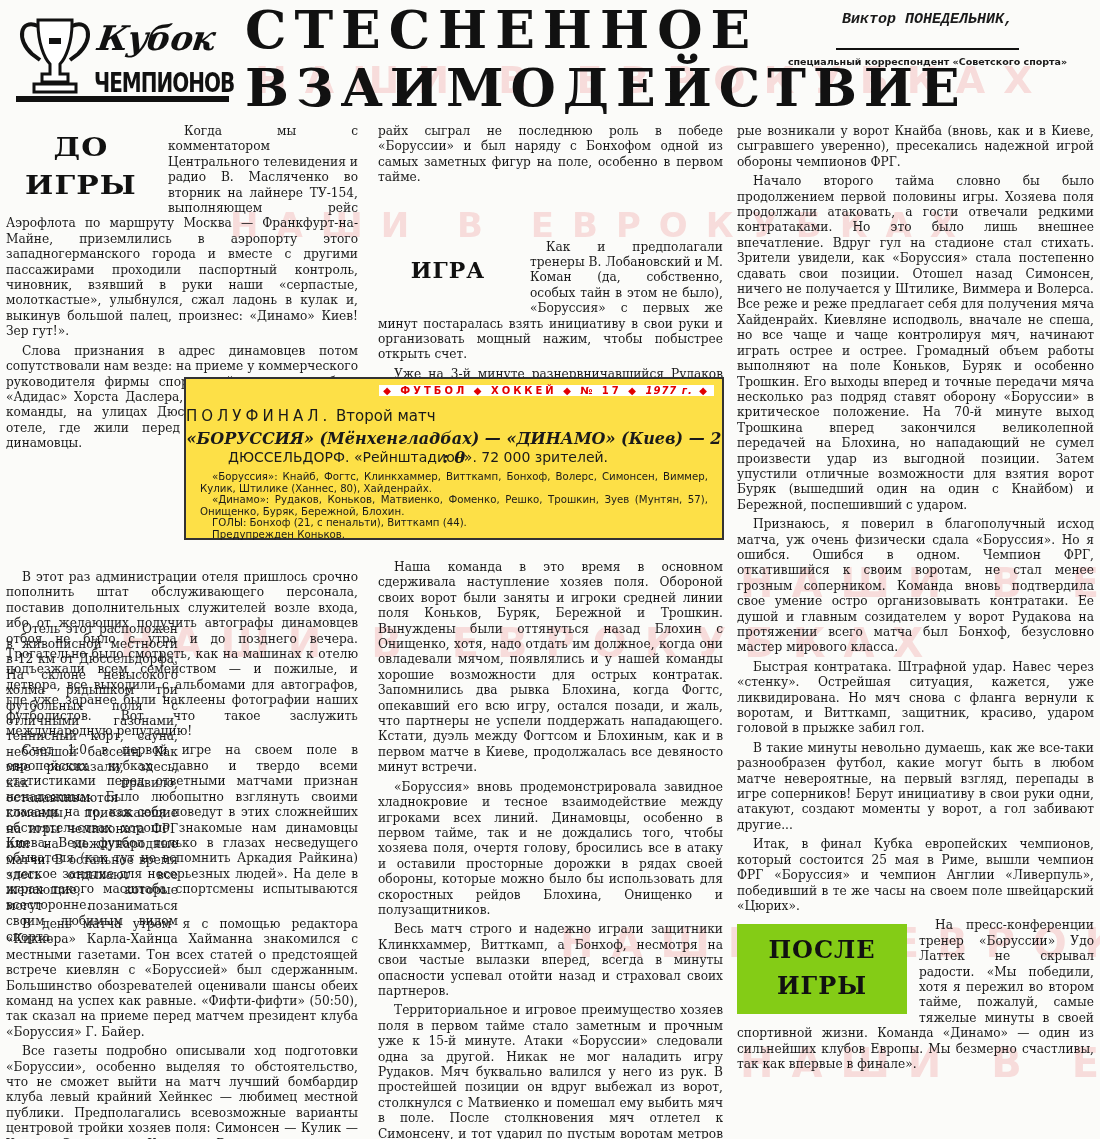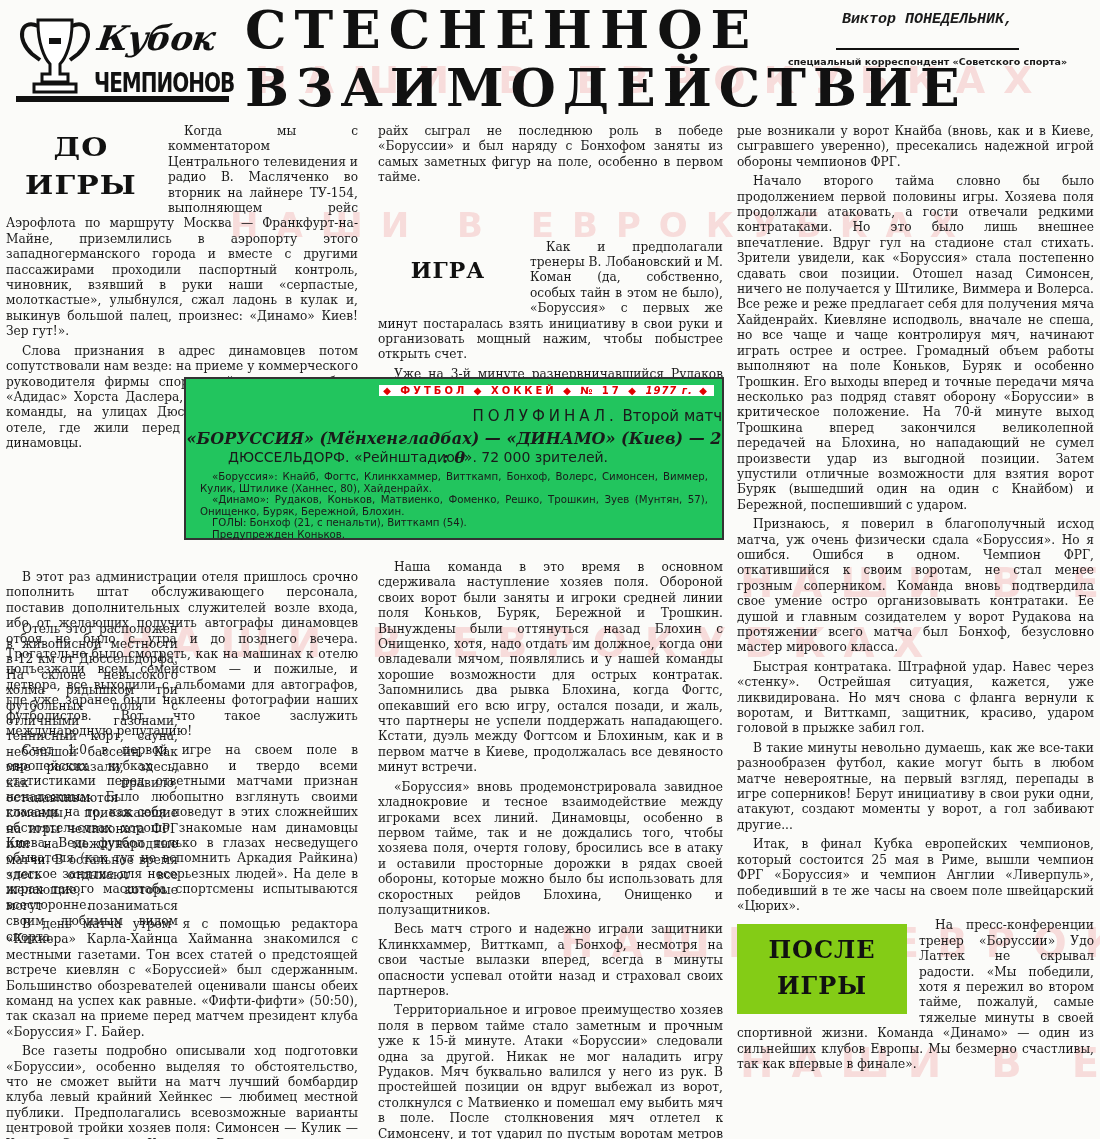--- a/index.html
+++ b/index.html
@@ -30,24 +30,24 @@
   .col2 { left: 378px; top: 124px; width: 345px; }
   .col3 { left: 737px; top: 124px; width: 357px; }
 
   .sect-head { font-family: "DejaVu Serif", serif; font-weight: 900; color:#111; text-align:center; letter-spacing: 1px; }
   .float-left { float: left; margin: 4px 12px 4px 0; }
   .do-igry { width: 150px; font-size: 26px; line-height: 38px; transform: scaleX(1.15); }
   .igra-head { width: 140px; font-size: 22px; line-height: 60px; margin-top: 50px !important; }
   .posle { width: 170px; height: 90px; background: #84cc16; font-size: 24px; line-height: 36px; padding-top: 8px; box-sizing: border-box; margin: 6px 12px 2px 0; }
 
   
-  .matchbox { left: 184px; top: 377px; width: 540px; height: 163px; background: #22c55e; border: 2px solid #333; box-sizing: border-box; font-family: "DejaVu Sans", "Liberation Sans", sans-serif; color: #1a1a1a; }
+  .matchbox { left: 184px; top: 377px; width: 540px; height: 163px; background: #fde047; border: 2px solid #333; box-sizing: border-box; font-family: "DejaVu Sans", "Liberation Sans", sans-serif; color: #1a1a1a; }
   .matchbox .ribbon { position:absolute; right: 8px; top: 6px; background: #fff; padding: 0 4px; font-size: 10px; font-weight: bold; color: #e00000; letter-spacing: 3px; }
   .matchbox .ribbon .yr { font-style: italic; letter-spacing: 1px; }
-  .matchbox .stage { position:absolute; left: 0; right: 0; top: 28px; text-align:right; font-size: 15px; }
+  .matchbox .stage { position:absolute; left: 0; right: 0; top: 28px; text-align:left; font-size: 15px; }
   .matchbox .stage .big { letter-spacing: 4px; }
   .matchbox .score { position:absolute; left: 0; right: 0; top: 50px; text-align:center; font-style: italic; font-weight: bold; font-size: 16px; font-family: "DejaVu Serif", serif; }
   .matchbox .venue { position:absolute; left: 42px; top: 70px; font-size: 14px; }
   .matchbox .details { position:absolute; left: 14px; right: 14px; top: 92px; font-size: 10.2px; line-height: 11.6px; text-align: justify; }
   .matchbox .details div { text-indent: 12px; }
 
   
   .watermark { position:absolute; pointer-events:none; color: rgba(230, 60, 60, 0.16); font-family: "DejaVu Sans", sans-serif; font-weight: bold; font-size: 38px; letter-spacing: 18px; white-space: nowrap; text-align: center; }
 </style>
 </head>
@@ -91,21 +91,21 @@
   <p style="width: 172px; margin-right: 0;">Отель этот расположен в живописной местности в 12 км от Дюссельдорфа. На склоне невысокого холма рядышком три футбольных поля с отличными газонами, теннисный корт, сауна, небольшой бассейн. Как мне рассказали, здесь, как правило, останавливаются команды, приезжающие на игры чемпионата ФРГ или на международные матчи. В остальное время здесь отдыхают все желающие, которые могут позаниматься своим любимым видом спорта.</p>
 </div>
 <div class="col" style="left:6px; top:570px; width:352px;">
   <p>В этот раз администрации отеля пришлось срочно пополнить штат обслуживающего персонала, поставив дополнительных служителей возле входа, ибо от желающих получить автографы динамовцев отбоя не было с утра и до позднего вечера. Трогательно было смотреть, как на машинах к отелю подъезжали всем семейством — и пожилые, и детвора, все выходили с альбомами для автографов, где уже заранее были наклеены фотографии наших футболистов. Вот что такое заслужить международную репутацию!</p>
   <p>Счет 1:0 в первой игре на своем поле в европейских кубках давно и твердо всеми статистиками перед ответными матчами признан ненадежным. Было любопытно взглянуть своими глазами на то, как себя поведут в этих сложнейших обстоятельствах хорошо знакомые нам динамовцы Киева. Ведь футбол только в глазах несведущего обывателя (как тут не вспомнить Аркадия Райкина) «легкое занятие для несерьезных людей». На деле в играх такого масштаба спортсмены испытываются всесторонне.</p>
   <p>В день матча утром я с помощью редактора «Киккера» Карла-Хайнца Хайманна знакомился с местными газетами. Тон всех статей о предстоящей встрече киевлян с «Боруссией» был сдержанным. Большинство обозревателей оценивали шансы обеих команд на успех как равные. «Фифти-фифти» (50:50), так сказал на приеме перед матчем президент клуба «Боруссия» Г. Байер.</p>
   <p>Все газеты подробно описывали ход подготовки «Боруссии», особенно выделяя то обстоятельство, что не сможет выйти на матч лучший бомбардир клуба левый крайний Хейнкес — любимец местной публики. Предполагались всевозможные варианты центровой тройки хозяев поля: Симонсен — Кулик — Ханнес, Симонсен — Ханнес — Виммер и т. д., но ни одна газета не упомянула о Хайденрайхе, левом крайнем, который лишь изредка появлялся в основном составе «Боруссии» в нынешнем сезоне. В отчетном же матче, как показали события, Хайден-</p>
 </div>
 
 <div class="col col2">
-  <p class="noindent">райх сыграл не последнюю роль в победе «Боруссии» и был наряду с Бонхофом заняты из самых заметных фигур на поле, особенно в первом тайме.</p>
+  <p class="noindent">райх сыграл не последнюю роль в победе «Боруссии» и был наряду с Бонхофом одной из самых заметных фигур на поле, особенно в первом тайме.</p>
   <div class="sect-head float-left igra-head">ИГРА</div>
   <p style="margin-top: 54px;">Как и предполагали тренеры В. Лобановский и М. Коман (да, собственно, особых тайн в этом не было), «Боруссия» с первых же минут постаралась взять инициативу в свои руки и организовать мощный нажим, чтобы побыстрее открыть счет.</p>
   <p>Уже на 3-й минуте разнервничавшийся Рудаков едва не пропустил легкий мяч в ворота. В первые четверть часа угрозы у наших ворот возникали почти беспрерывно. Зуев явно не справлялся с Хайденрайхом, который смело шел в обводку и раз за разом делал крученые передачи в штрафную киевлян, куда рвались Симонсен, Бонхоф, Виммер и Кулик.</p>
 </div>
 <div class="col" style="left:378px; top:560px; width:345px;">
   <p>Наша команда в это время в основном сдерживала наступление хозяев поля. Обороной своих ворот были заняты и игроки средней линии поля Коньков, Буряк, Бережной и Трошкин. Вынуждены были оттянуться назад Блохин с Онищенко, хотя, надо отдать им должное, когда они овладевали мячом, появлялись и у нашей команды хорошие возможности для острых контратак. Запомнились два рывка Блохина, когда Фогтс, опекавший его всю игру, остался позади, и жаль, что партнеры не успели поддержать нападающего. Кстати, дуэль между Фогтсом и Блохиным, как и в первом матче в Киеве, продолжалась все девяносто минут встречи.</p>
   <p>«Боруссия» вновь продемонстрировала завидное хладнокровие и тесное взаимодействие между игроками всех линий. Динамовцы, особенно в первом тайме, так и не дождались того, чтобы хозяева поля, очертя голову, бросились все в атаку и оставили просторные дорожки в рядах своей обороны, которые можно было бы использовать для скоростных рейдов Блохина, Онищенко и полузащитников.</p>
   <p>Весь матч строго и надежно играли защитники Клинкхаммер, Витткамп, а Бонхоф, несмотря на свои частые вылазки вперед, всегда в минуты опасности успевал отойти назад и страховал своих партнеров.</p>
   <p>Территориальное и игровое преимущество хозяев поля в первом тайме стало заметным и прочным уже к 15-й минуте. Атаки «Боруссии» следовали одна за другой. Никак не мог наладить игру Рудаков. Мяч буквально валился у него из рук. В простейшей позиции он вдруг выбежал из ворот, столкнулся с Матвиенко и помешал ему выбить мяч в поле. После столкновения мяч отлетел к Симонсену, и тот ударил по пустым воротам метров с десяти. Матвиенко попытался в броске телом защитить ворота, но мяч попал ему в руки, и арбитр незамедлительно показал на 11-метровую отметку. Бонхоф сильным ударом в нижний угол открыл счет. Шла 21-я минута матча. Этот момент безусловно во многом повлиял на дальнейший ход игры.</p>
 
@@ -125,21 +125,21 @@
   </div>
   <div class="stage">
     <span class="big">ПОЛУФИНАЛ.</span>
     <span>Второй матч</span>
   </div>
   <div class="score">«БОРУССИЯ» (Мёнхенгладбах) — «ДИНАМО» (Киев) — 2 : 0</div>
   <div class="venue">ДЮССЕЛЬДОРФ. «Рейнштадион». 72 000 зрителей.</div>
   <div class="details">
     <div>«Боруссия»: Кнайб, Фогтс, Клинкхаммер, Витткамп, Бонхоф, Волерс, Симонсен, Виммер, Кулик, Штилике (Ханнес, 80), Хайденрайх.</div>
     <div>«Динамо»: Рудаков, Коньков, Матвиенко, Фоменко, Решко, Трошкин, Зуев (Мунтян, 57), Онищенко, Буряк, Бережной, Блохин.</div>
-    <div>ГОЛЫ: Бонхоф (21, с пенальти), Витткамп (54).</div>
+    <div>ГОЛЫ: Бонхоф (21, с пенальти), Витткамп (44).</div>
     <div>Предупрежден Коньков.</div>
   </div>
 </div>
 
 <div class="col col3">
   <p class="noindent">рые возникали у ворот Кнайба (вновь, как и в Киеве, сыгравшего уверенно), пресекались надежной игрой обороны чемпионов ФРГ.</p>
   <p>Начало второго тайма словно бы было продолжением первой половины игры. Хозяева поля продолжали атаковать, а гости отвечали редкими контратаками. Но это было лишь внешнее впечатление. Вдруг гул на стадионе стал стихать. Зрители увидели, как «Боруссия» стала постепенно сдавать свои позиции. Отошел назад Симонсен, ничего не получается у Штилике, Виммера и Волерса. Все реже и реже предлагает себя для получения мяча Хайденрайх. Киевляне исподволь, вначале не спеша, но все чаще и чаще контролируя мяч, начинают играть острее и острее. Громадный объем работы выполняют на поле Коньков, Буряк и особенно Трошкин. Его выходы вперед и точные передачи мяча несколько раз подряд ставят оборону «Боруссии» в критическое положение. На 70-й минуте выход Трошкина вперед закончился великолепной передачей на Блохина, но нападающий не сумел произвести удар из выгодной позиции. Затем упустили отличные возможности для взятия ворот Буряк (вышедший один на один с Кнайбом) и Бережной, поспешивший с ударом.</p>
   <p>Признаюсь, я поверил в благополучный исход матча, уж очень физически сдала «Боруссия». Но я ошибся. Ошибся в одном. Чемпион ФРГ, откатившийся к своим воротам, не стал менее грозным соперником. Команда вновь подтвердила свое умение остро организовывать контратаки. Ее душой и главным созидателем у ворот Рудакова на протяжении всего матча был Бонхоф, безусловно мастер мирового класса.</p>
   <p>Быстрая контратака. Штрафной удар. Навес через «стенку». Острейшая ситуация, кажется, уже ликвидирована. Но мяч снова с фланга вернули к воротам, и Витткамп, защитник, красиво, ударом головой в прыжке забил гол.</p>
   <p>В такие минуты невольно думаешь, как же все-таки разнообразен футбол, какие могут быть в любом матче невероятные, на первый взгляд, перепады в игре соперников! Берут инициативу в свои руки одни, атакуют, создают моменты у ворот, а гол забивают другие...</p>

